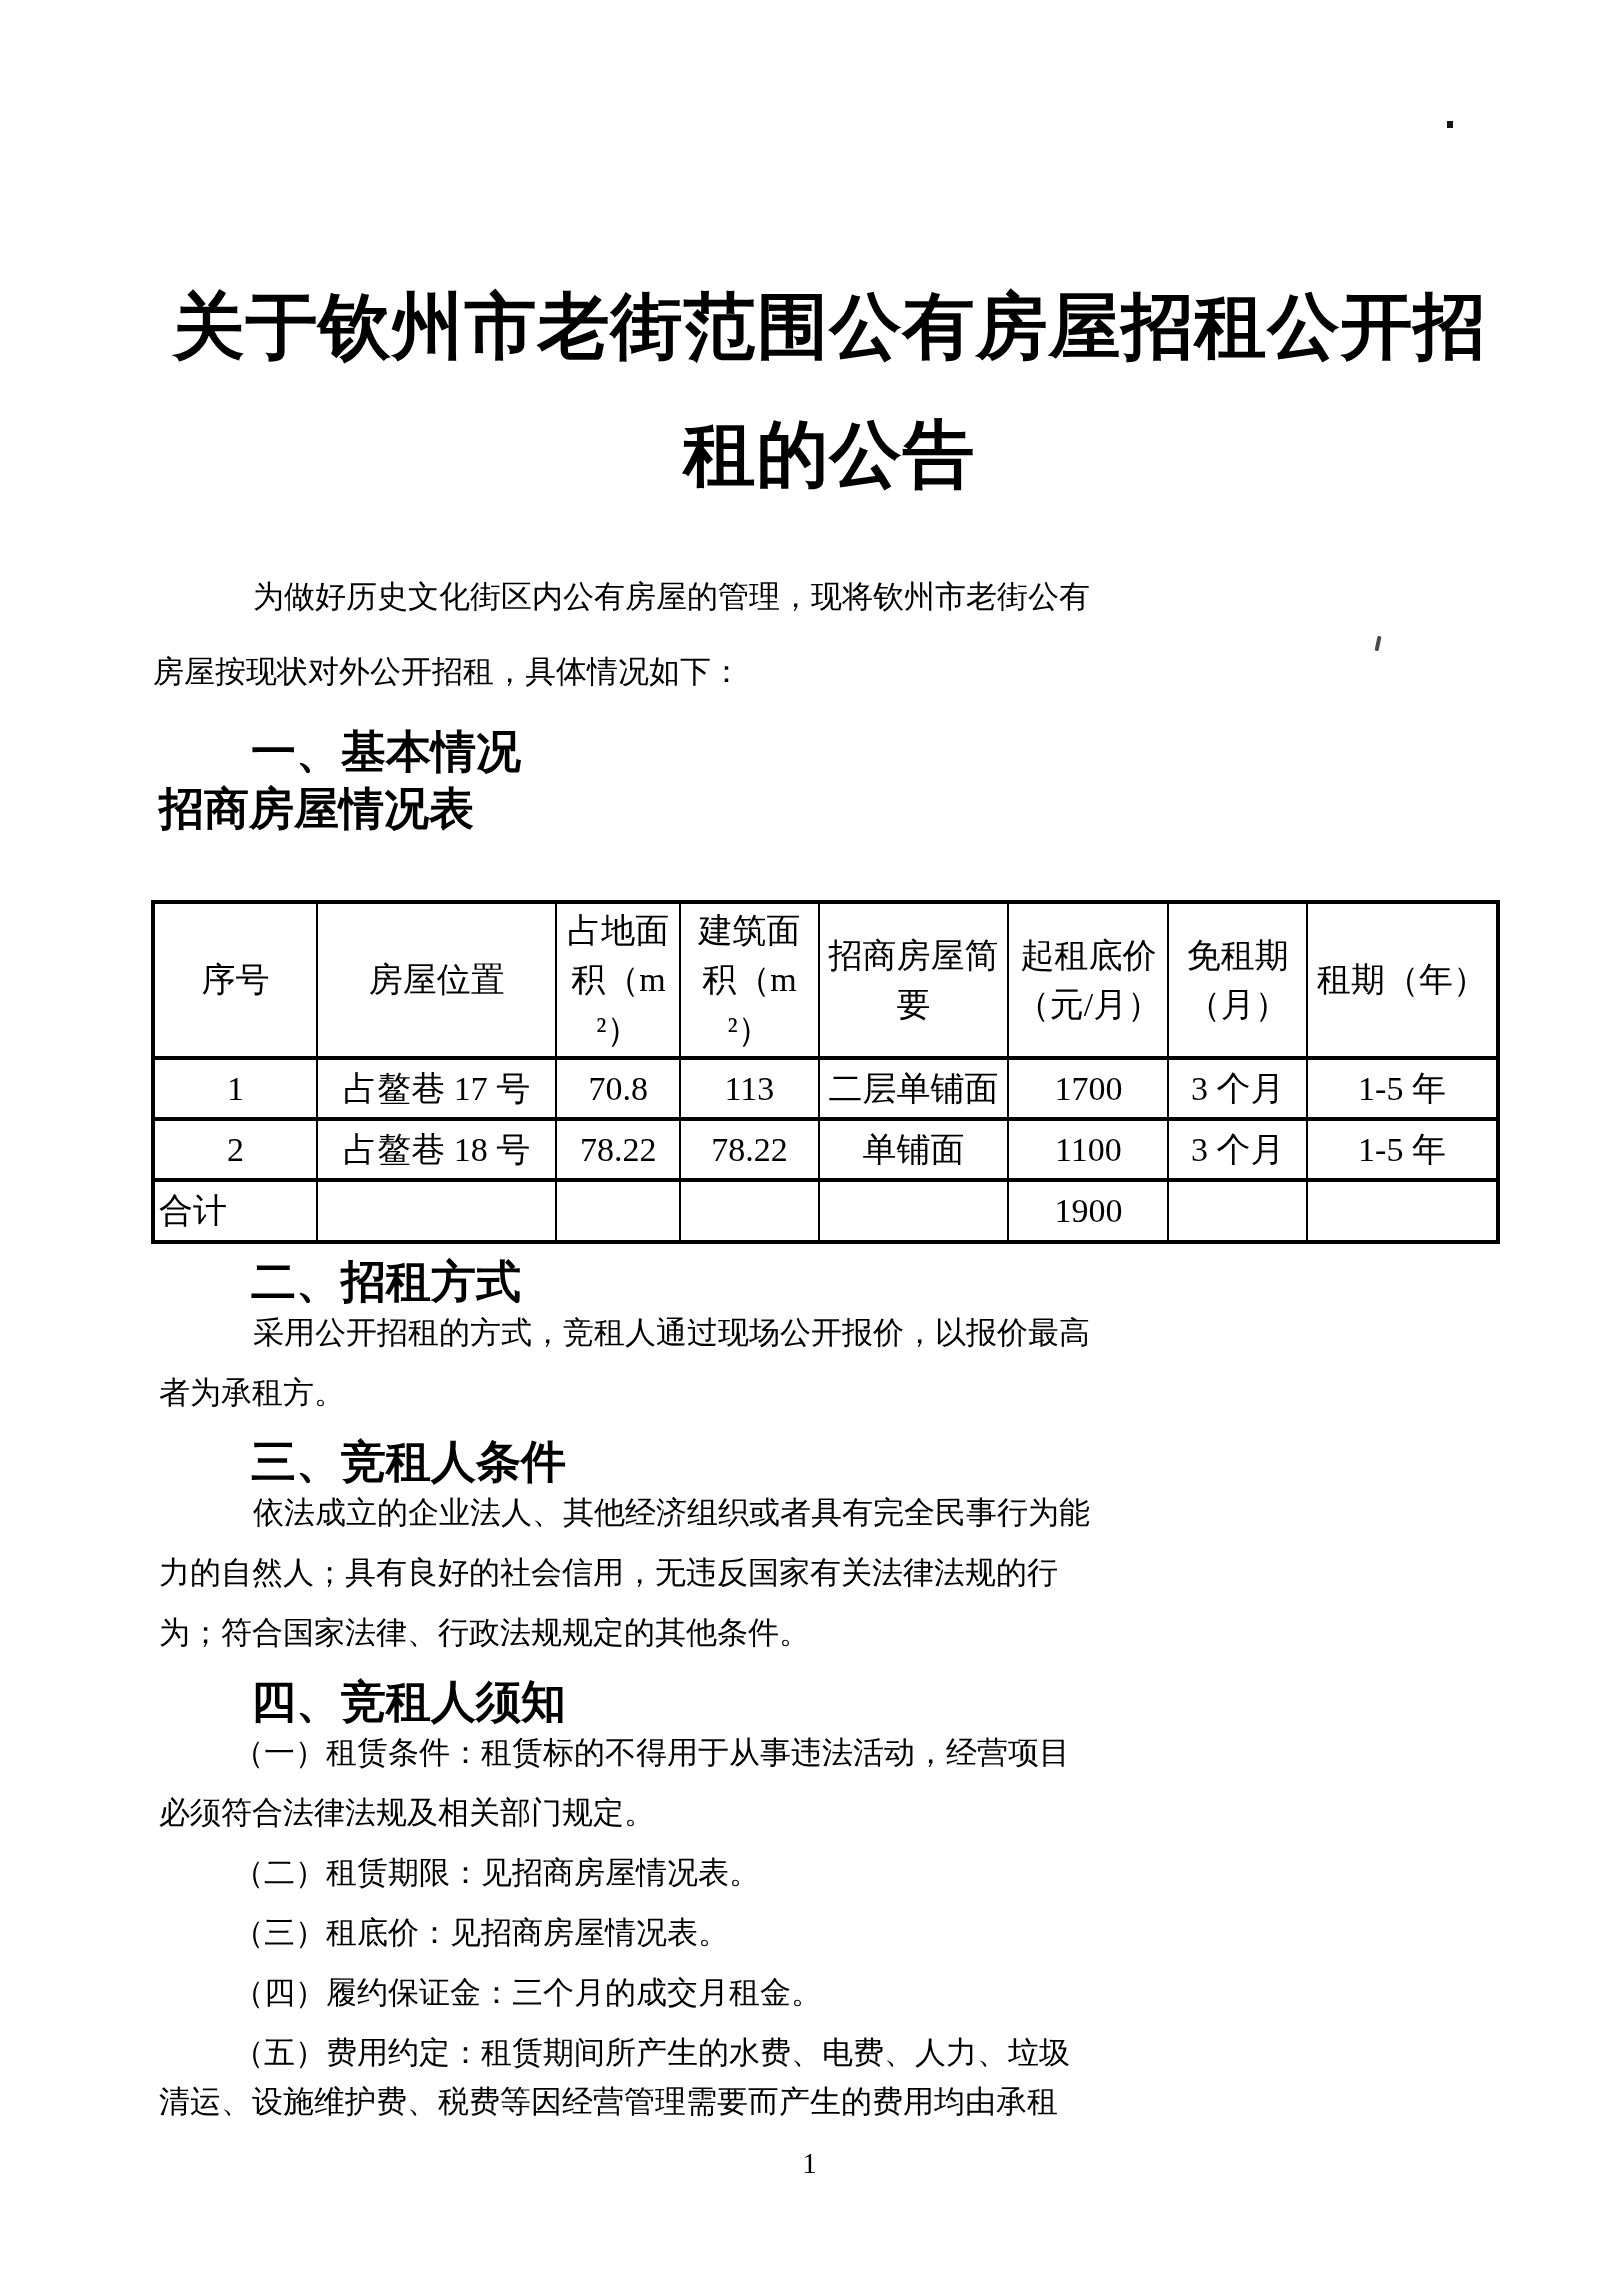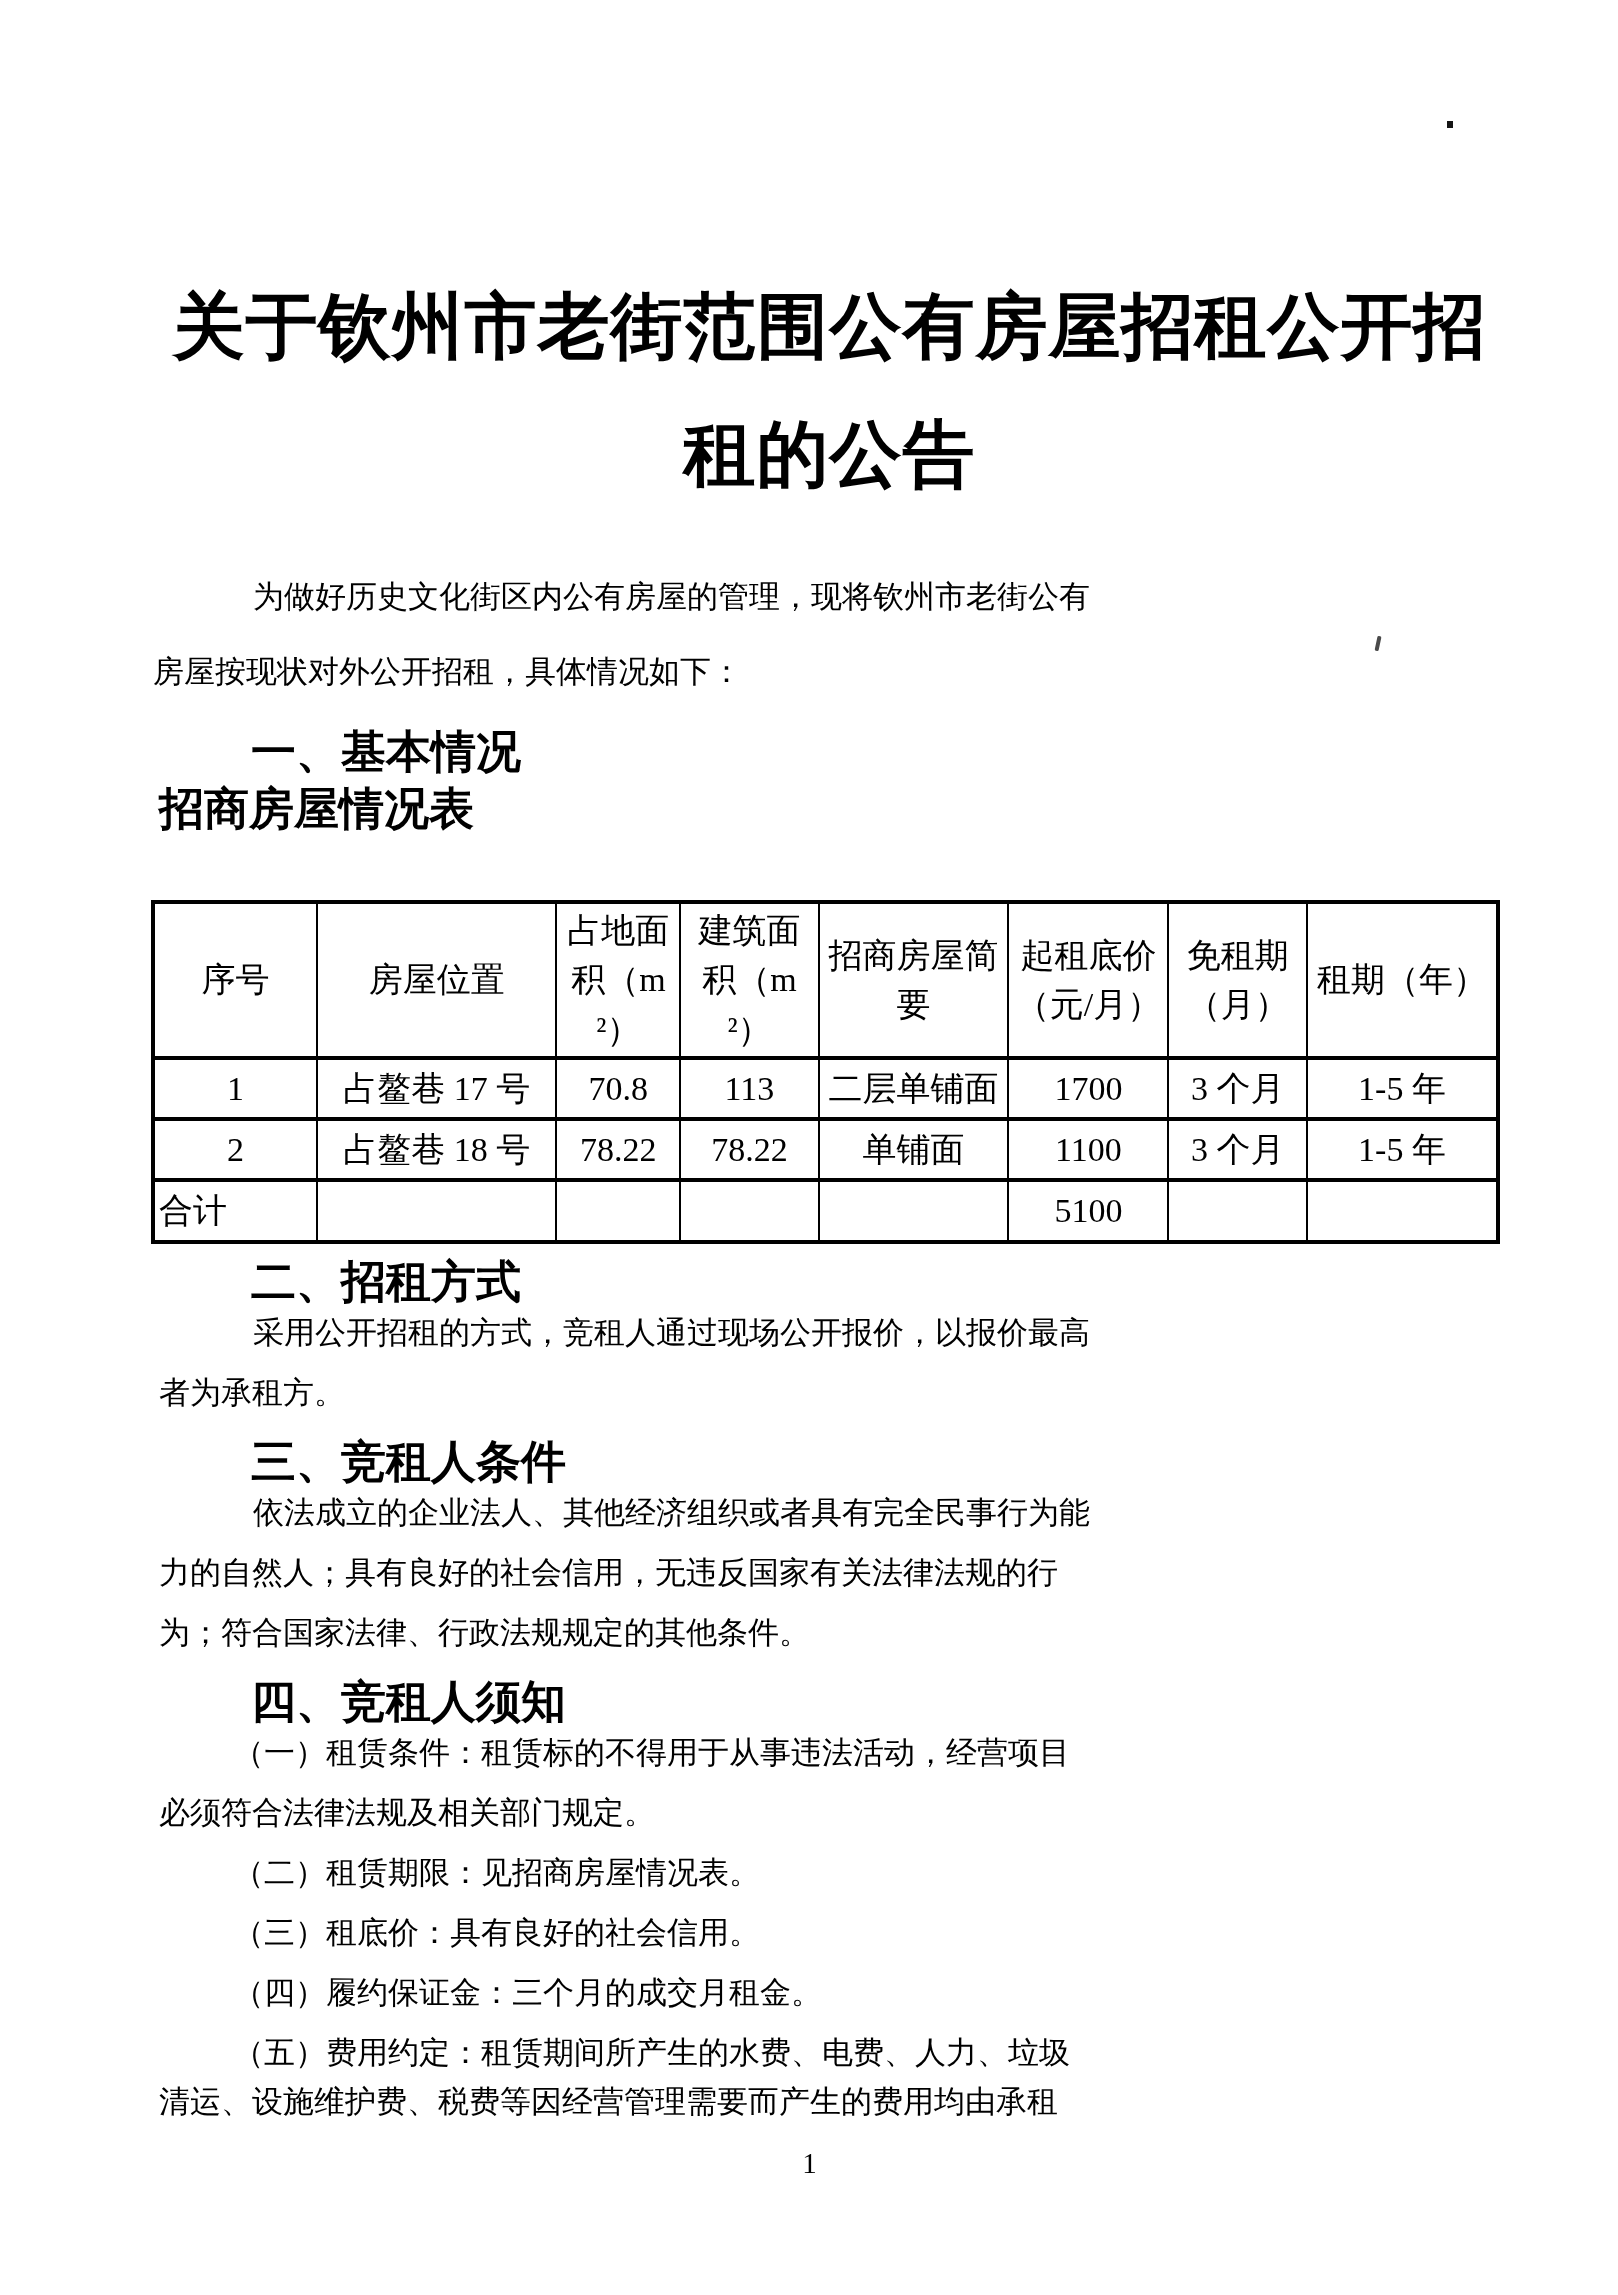--- a/index.html
+++ b/index.html
@@ -111,41 +111,41 @@
         <td>1100</td>
         <td>3 个月</td>
         <td>1-5 年</td>
       </tr>
       <tr class="trow">
         <td class="total-label">合计</td>
         <td></td>
         <td></td>
         <td></td>
         <td></td>
-        <td>5100</td>
+        <td>1900</td>
         <td></td>
         <td></td>
       </tr>
     </tbody>
   </table>
 
   <div class="l heading-line" style="top:1254px;left:251px">二、招租方式</div>
   <div class="l body-line" style="top:1314px;left:253px">采用公开招租的方式，竞租人通过现场公开报价，以报价最高</div>
   <div class="l body-line" style="top:1374px;left:159px">者为承租方。</div>
 
   <div class="l heading-line" style="top:1434px;left:251px">三、竞租人条件</div>
   <div class="l body-line" style="top:1494px;left:253px">依法成立的企业法人、其他经济组织或者具有完全民事行为能</div>
   <div class="l body-line" style="top:1554px;left:159px">力的自然人；具有良好的社会信用，无违反国家有关法律法规的行</div>
   <div class="l body-line" style="top:1614px;left:159px">为；符合国家法律、行政法规规定的其他条件。</div>
 
   <div class="l heading-line" style="top:1674px;left:251px">四、竞租人须知</div>
   <div class="l body-line" style="top:1734px;left:233px">（一）租赁条件：租赁标的不得用于从事违法活动，经营项目</div>
   <div class="l body-line" style="top:1794px;left:159px">必须符合法律法规及相关部门规定。</div>
   <div class="l body-line" style="top:1854px;left:233px">（二）租赁期限：见招商房屋情况表。</div>
-  <div class="l body-line" style="top:1914px;left:233px">（三）租底价：具有良好的社会信用。</div>
+  <div class="l body-line" style="top:1914px;left:233px">（三）租底价：见招商房屋情况表。</div>
   <div class="l body-line" style="top:1974px;left:233px">（四）履约保证金：三个月的成交月租金。</div>
   <div class="l body-line" style="top:2034px;left:233px">（五）费用约定：租赁期间所产生的水费、电费、人力、垃圾</div>
   <div class="l body-line" style="top:2083px;left:159px">清运、设施维护费、税费等因经营管理需要而产生的费用均由承租</div>
 
   <div class="pagenum">1</div>
 
   <div class="speck"></div>
   <div class="tick"></div>
 
 </div>

